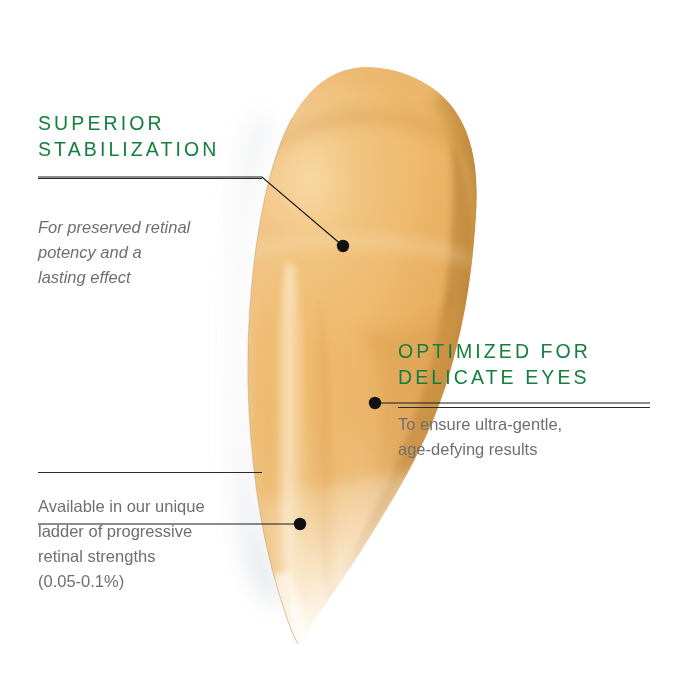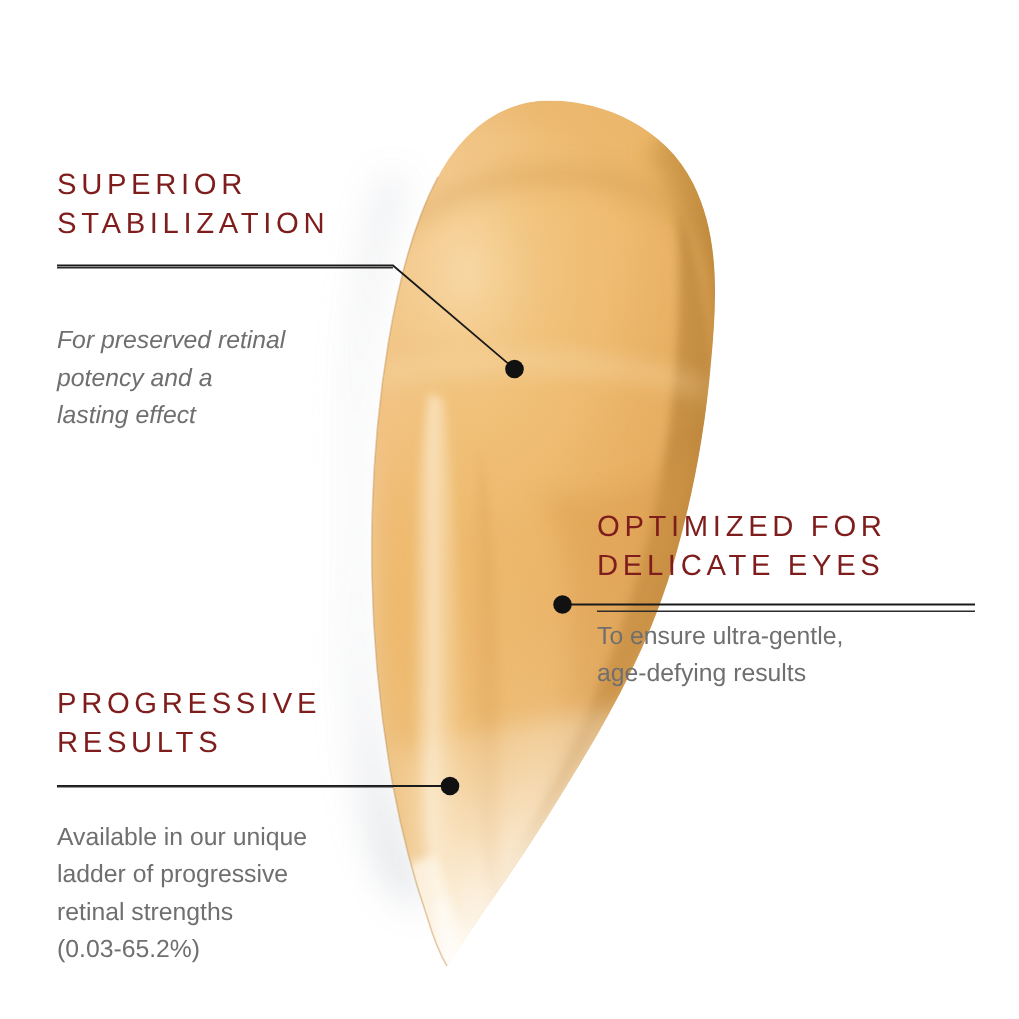--- a/index.html
+++ b/index.html
@@ -22,21 +22,21 @@
     left: 0; top: 0;
     width: 679px;
     height: 679px;
   }
 
   
   .callout {
     position: absolute;
   }
   .callout-heading {
-    color: #7f1d1d;
+    color: #15803d;
     font-size: 19.5px;
     font-weight: 400;
     letter-spacing: 3.1px;
     line-height: 26px;
     text-transform: uppercase;
     white-space: pre-line;
     margin: 0;
   }
   .callout-body {
     color: #6f6f6f;
@@ -287,22 +287,20 @@
 
   <div class="callout" id="callout-optimized-delicate-eyes">
     <p class="callout-heading">OPTIMIZED FOR
 DELICATE EYES</p>
     <hr class="callout-rule">
     <p class="callout-body">To ensure ultra-gentle,
 age-defying results</p>
   </div>
 
   <div class="callout" id="callout-progressive-results">
-    <p class="callout-heading">PROGRESSIVE
-RESULTS</p>
     <hr class="callout-rule">
     <p class="callout-body">Available in our unique
 ladder of progressive
 retinal strengths
-(0.03-65.2%)</p>
+(0.05-0.1%)</p>
   </div>
 
 </div>
 
 </body></html>

